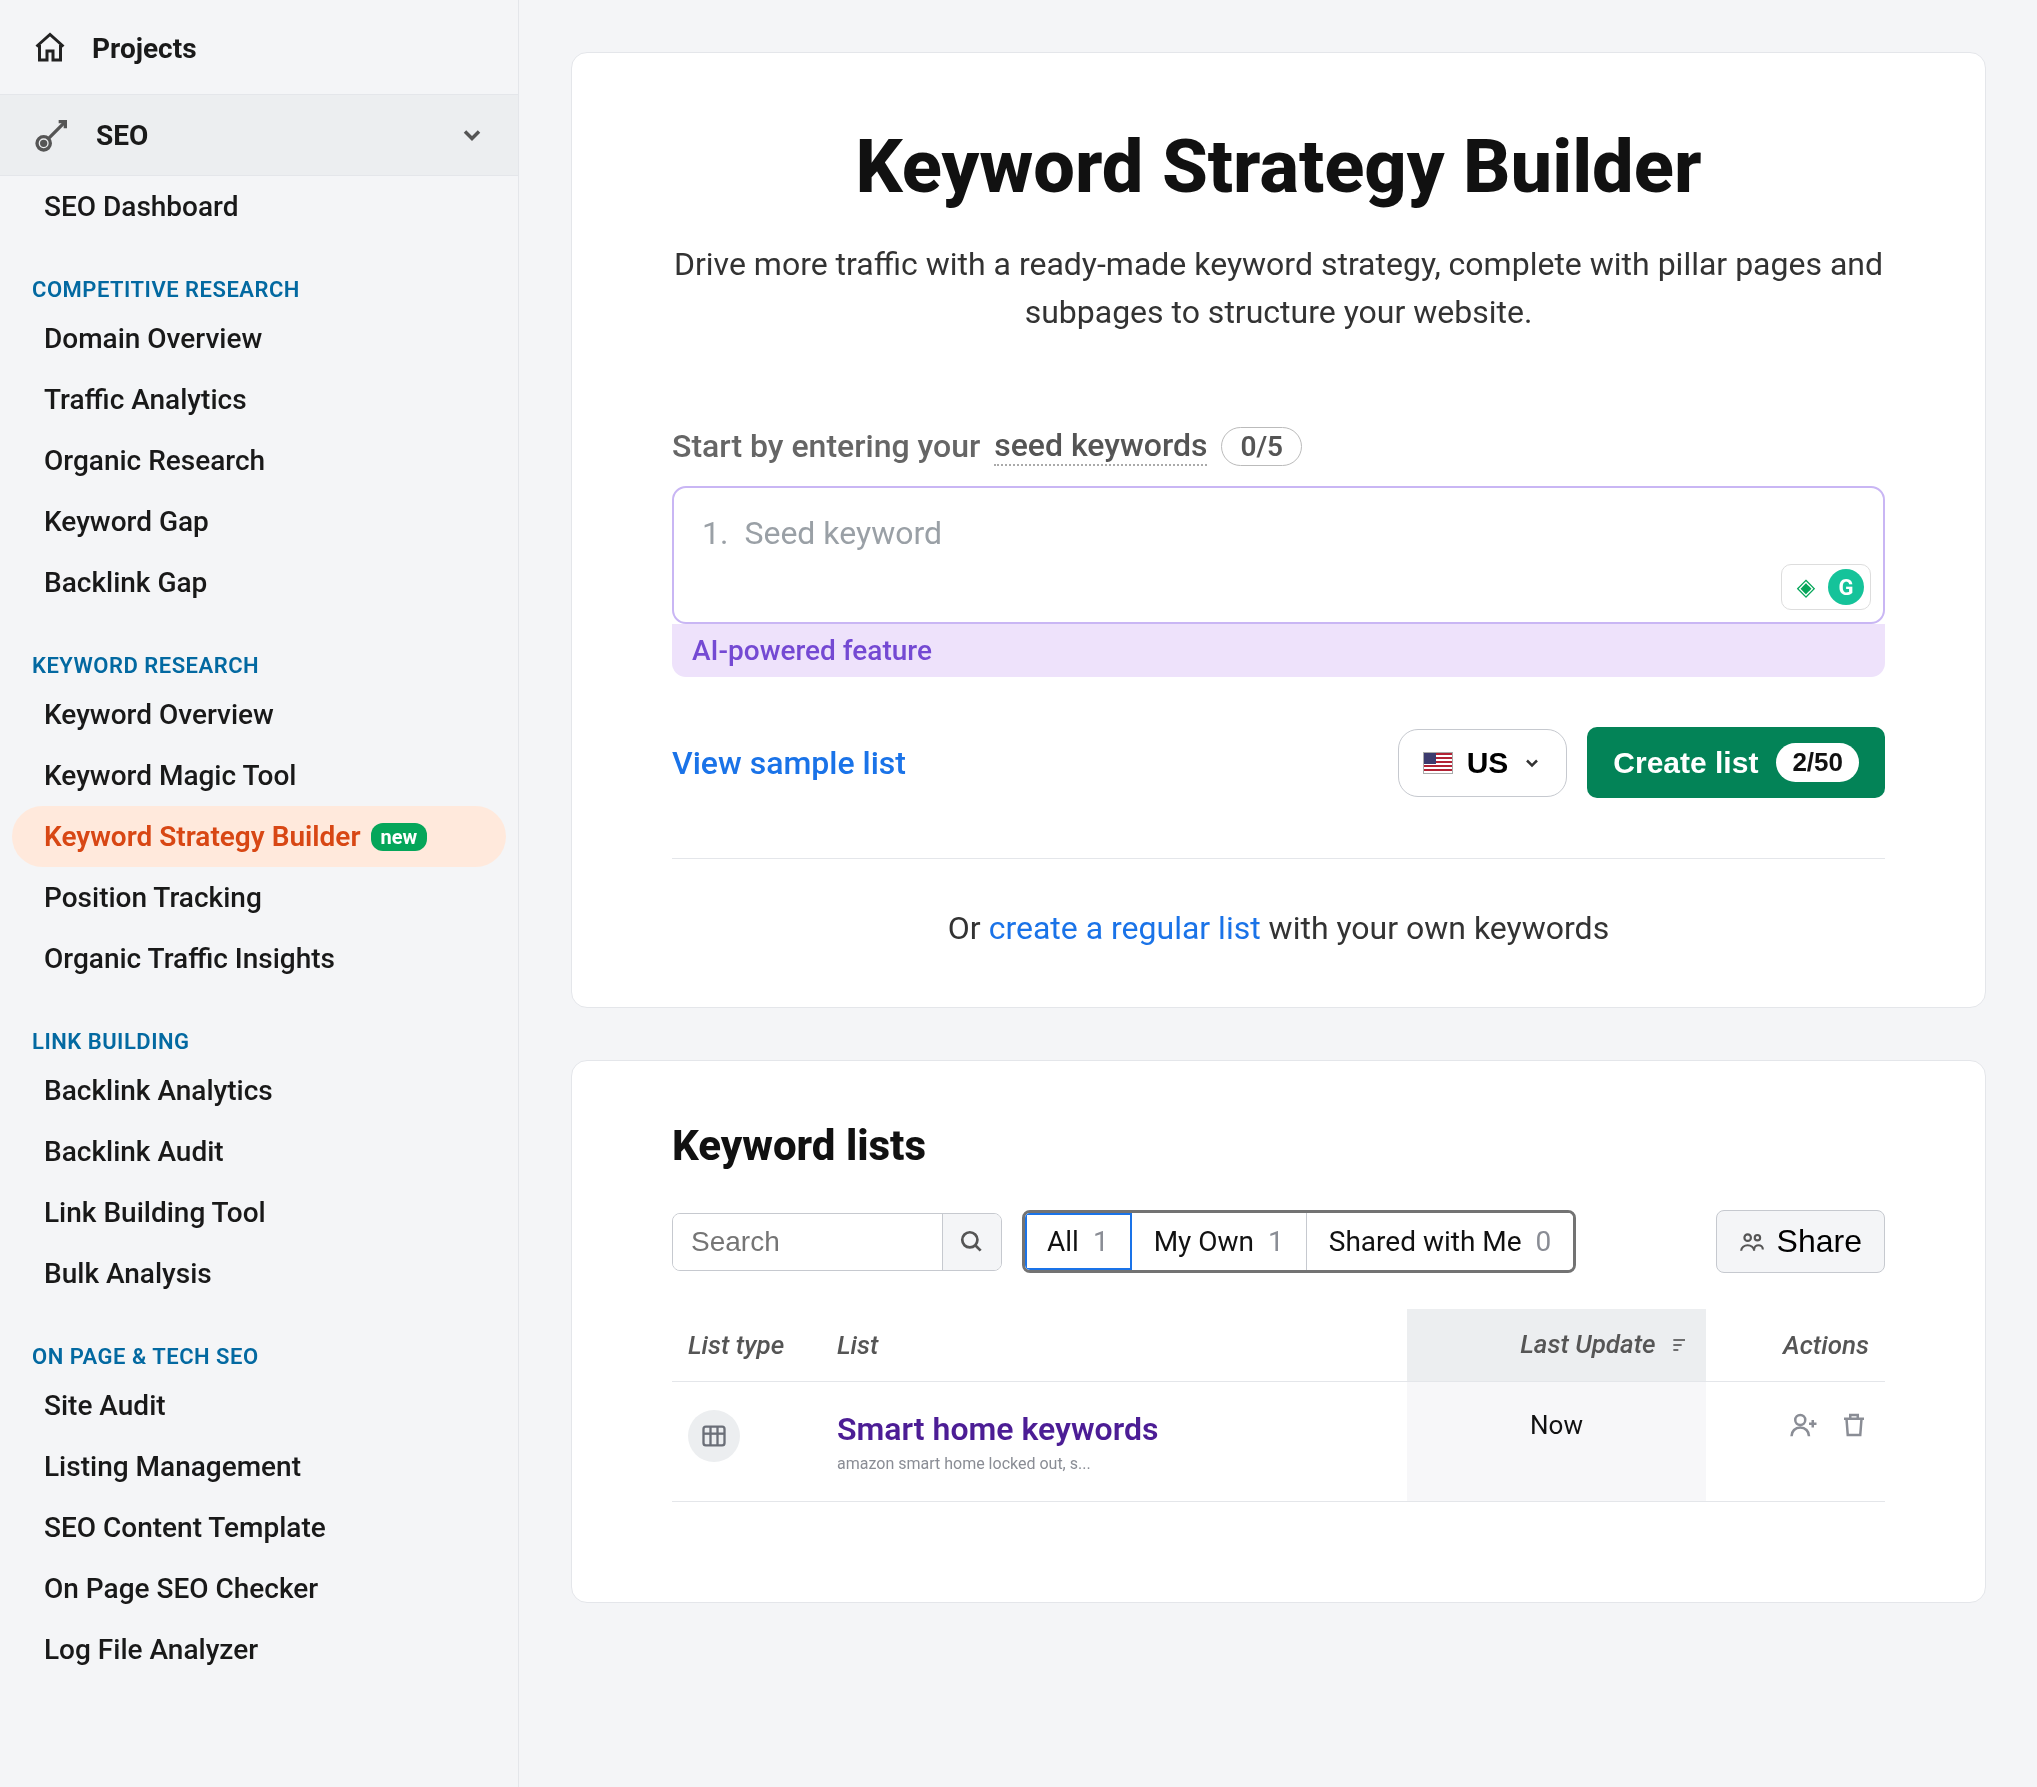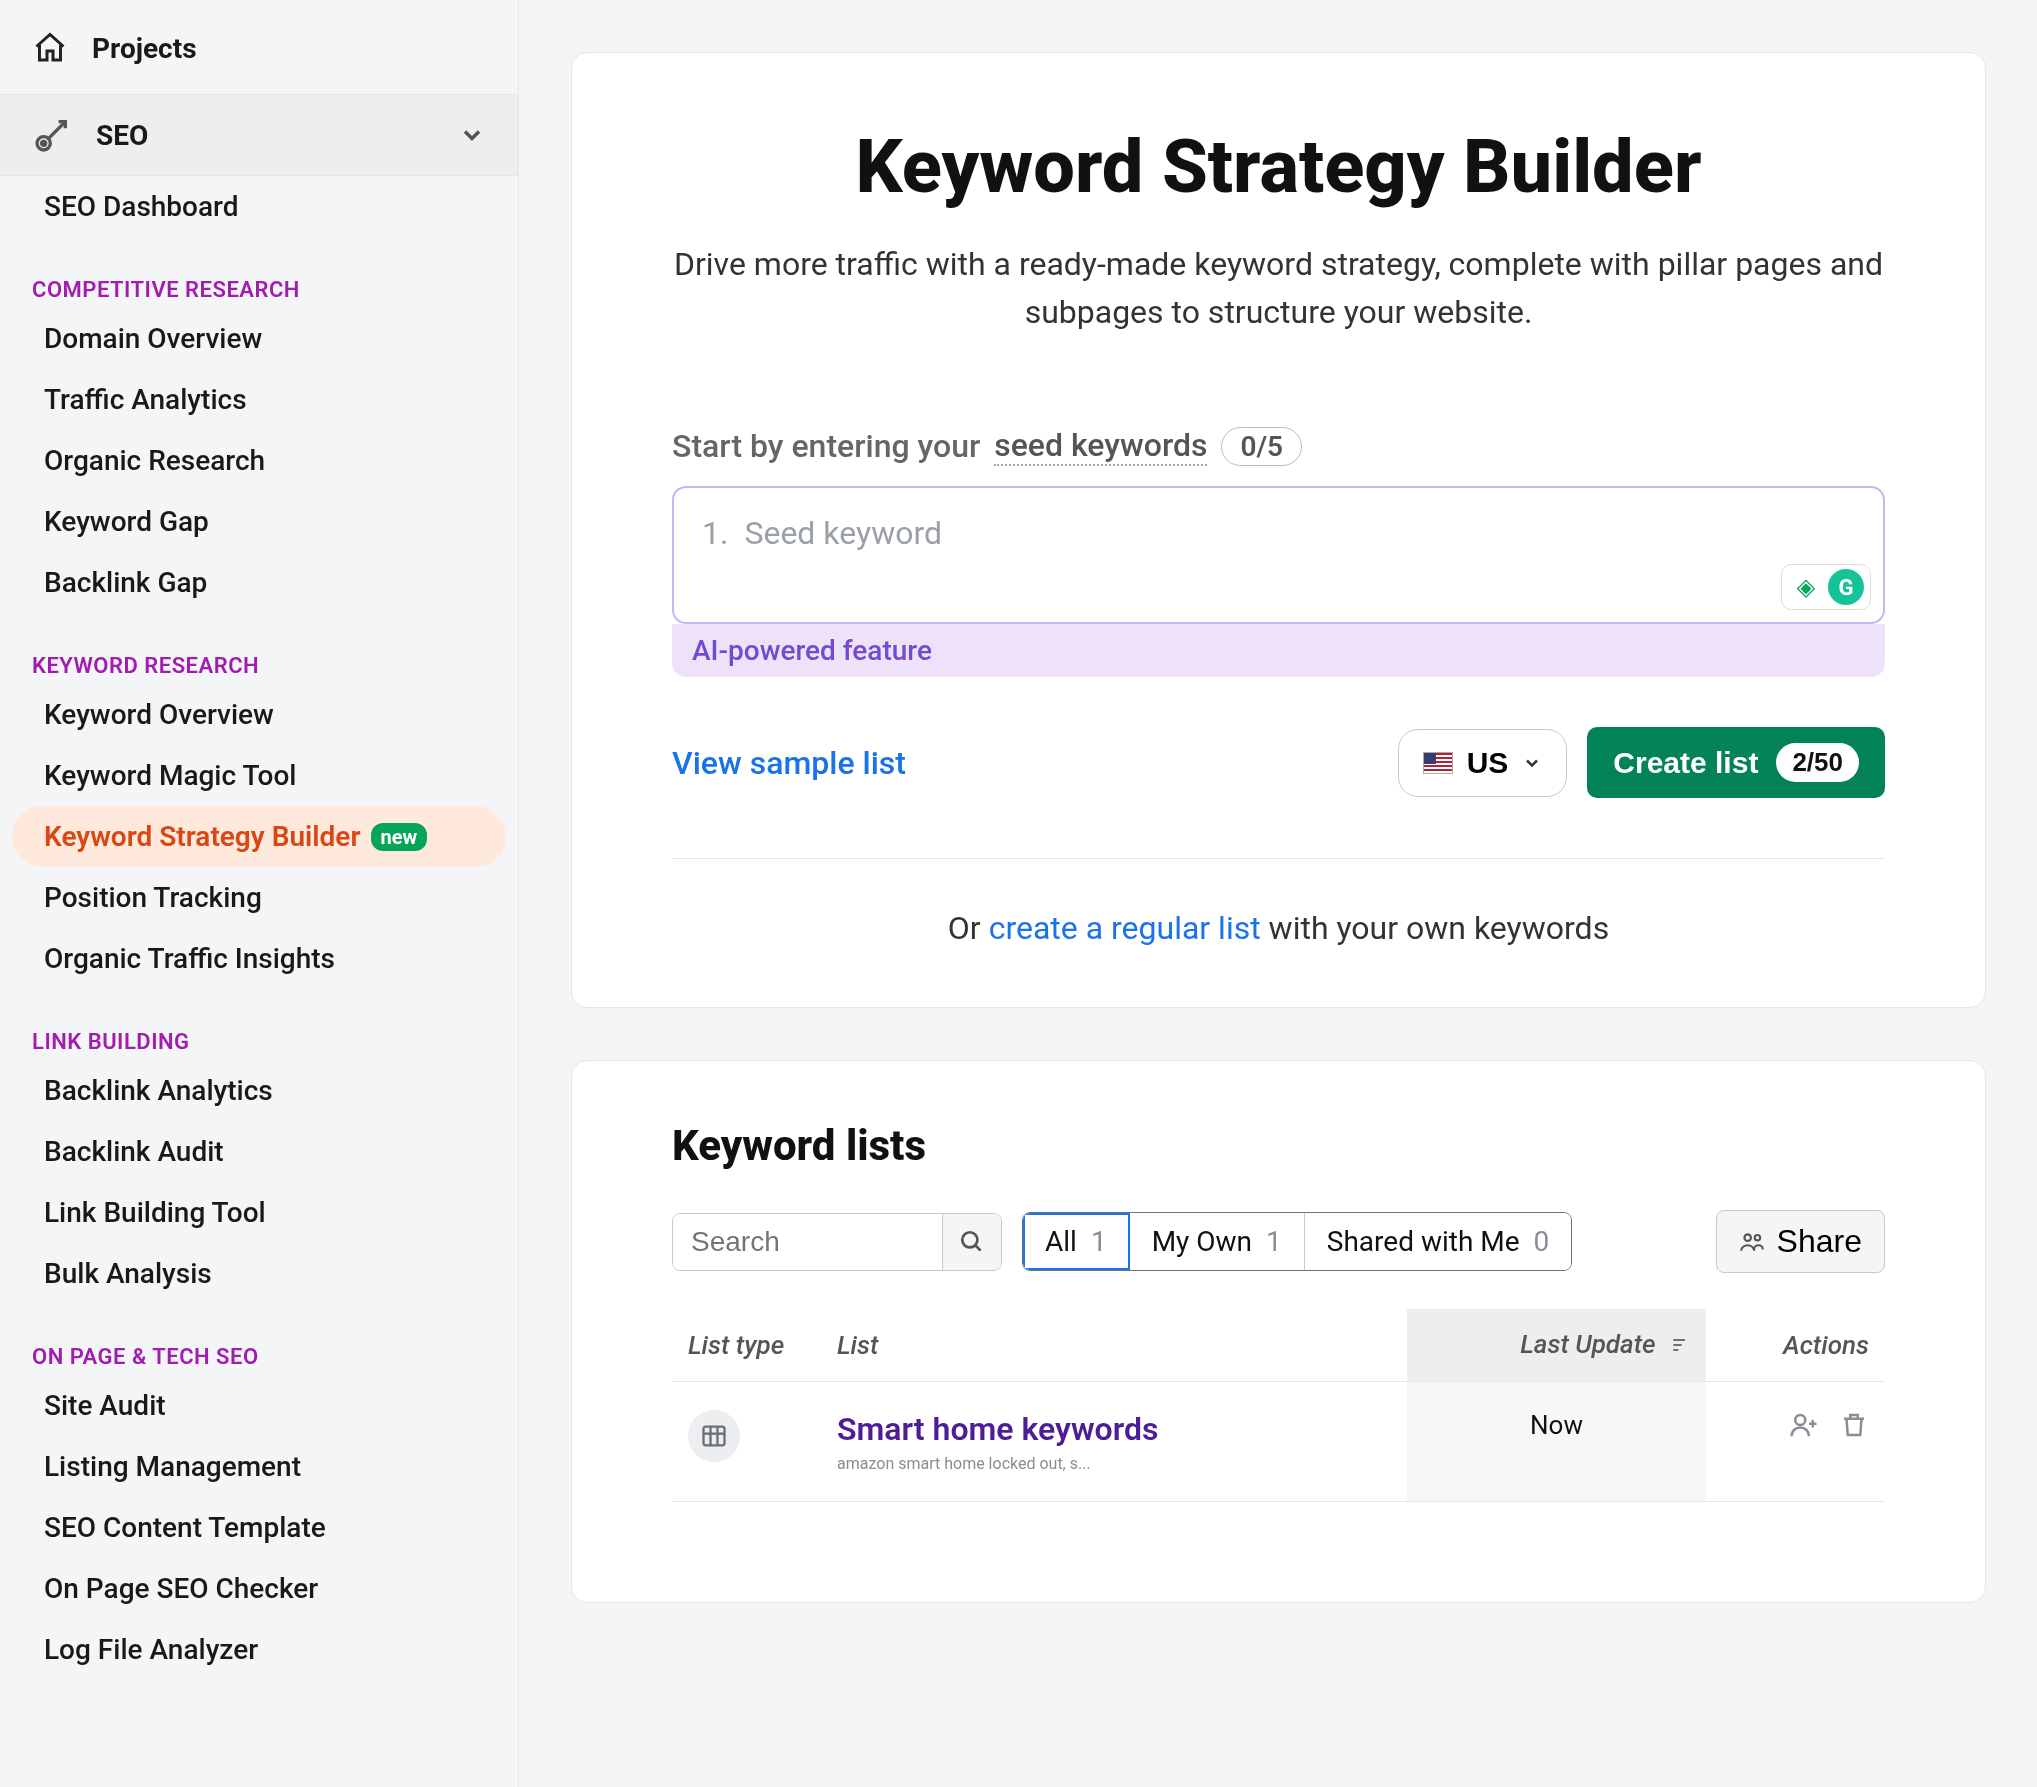--- a/index.html
+++ b/index.html
@@ -67,21 +67,21 @@
   .side-item.active .new-badge {
     background:#05a65a;
     color:#fff;
     font-size:20px;
     font-weight:700;
     padding:2px 10px;
     border-radius:12px;
   }
   .side-heading {
     font-size: 22px;
-    color: #a21caf;
+    color: #0369a1;
     font-weight: 600;
     letter-spacing: 0.5px;
     padding-top: 40px;
     padding-bottom: 6px;
   }
 
   
   .main {
     flex: 1;
     padding: 52px 52px 0 52px;
@@ -248,21 +248,21 @@
   .searchbox{
     display:flex;border:1px solid #c6c9cf;border-radius:8px;overflow:hidden;
   }
   .searchbox input{
     border:none;outline:none;font-size:28px;padding:12px 18px;width:269px;
   }
   .searchbox .btn{
     border-left:1px solid #c6c9cf;background:#f4f5f7;padding:0 16px;display:flex;align-items:center;
   }
   .seggroup{
-    display:flex;border:1px solid #737373;border-radius:8px;overflow:hidden;
+    display:flex;border:3px solid #737373;border-radius:8px;overflow:hidden;
   }
   .segbtn{
     padding:12px 22px;font-size:28px;display:flex;gap:14px;align-items:center;border-right:1px solid #c6c9cf;cursor:pointer;background:#fff;
   }
   .segbtn:last-child{border-right:none;}
   .segbtn.active{outline:2px solid #1a73e8;outline-offset:-2px;z-index:1;}
   .segbtn .count{color:#8a8d95;}
   .sharebtn{
     margin-left:auto;border:1px solid #c6c9cf;border-radius:8px;background:#f4f5f7;
     padding:12px 22px;font-size:32px;display:flex;gap:12px;align-items:center;cursor:pointer;

